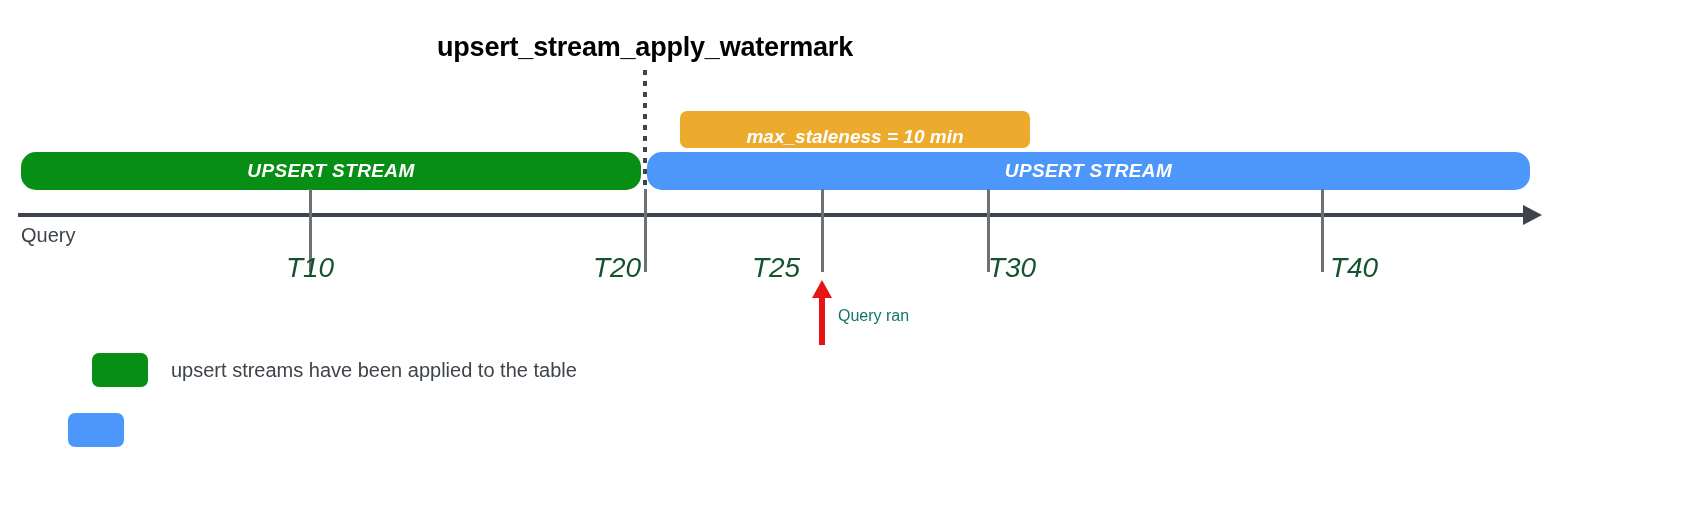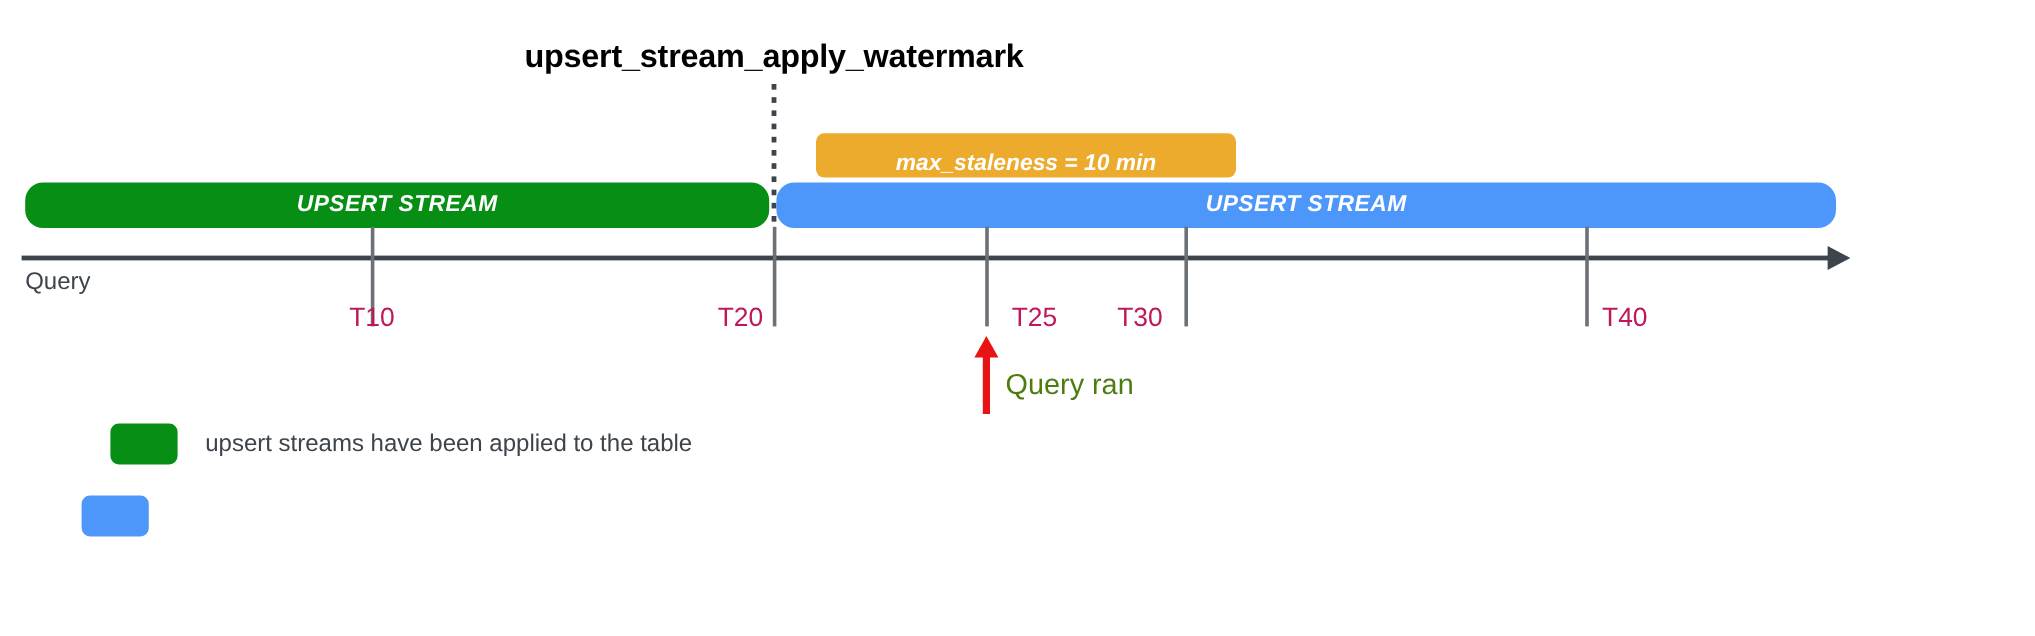--- a/index.html
+++ b/index.html
@@ -132,24 +132,25 @@
   .tick {
     position: absolute;
     top: 189px;
     width: 3px;
     height: 83px;
     background: #6b7177;
   }
   .tick-label {
     position: absolute;
     top: 252px;
-    font-size: 22px;
-    color: #be185d;
+    font-size: 28px;
+    color: #14532d;
     transform: translateX(-50%);
     white-space: nowrap;
+    font-style: italic;
   }
 
   
   .query-arrow-shaft {
     position: absolute;
     left: 819px;
     top: 295px;
     width: 6px;
     height: 50px;
     background: #e81313;
@@ -160,22 +161,22 @@
     top: 280px;
     width: 0; height: 0;
     border-left: 10px solid transparent;
     border-right: 10px solid transparent;
     border-bottom: 18px solid #e81313;
   }
   .query-label {
     position: absolute;
     left: 838px;
     top: 307px;
-    font-size: 24px;
-    color: #4d7c0f;
+    font-size: 16px;
+    color: #0f766e;
     white-space: nowrap;
   }
 
   
   .legend-row {
     position: absolute;
     left: 68px;
     height: 34px;
     display: flex;
     align-items: center;
@@ -221,22 +222,22 @@
   <div class="axis-label">Query</div>
 
   <div class="tick" style="left:309px"></div>
   <div class="tick" style="left:644px"></div>
   <div class="tick" style="left:821px"></div>
   <div class="tick" style="left:987px"></div>
   <div class="tick" style="left:1321px"></div>
 
   <div class="tick-label" style="left:310px">T10</div>
   <div class="tick-label" style="left:617px">T20</div>
-  <div class="tick-label" style="left:862px">T25</div>
-  <div class="tick-label" style="left:950px">T30</div>
+  <div class="tick-label" style="left:776px">T25</div>
+  <div class="tick-label" style="left:1012px">T30</div>
   <div class="tick-label" style="left:1354px">T40</div>
 
   <div class="query-arrow-shaft"></div>
   <div class="query-arrow-head"></div>
   <div class="query-label">Query ran</div>
 
   <div class="legend-row legend-row-0">
     <div class="legend-swatch" style="background:#068e15"></div>
     <div class="legend-text">upsert streams have been applied to the table</div>
   </div>

